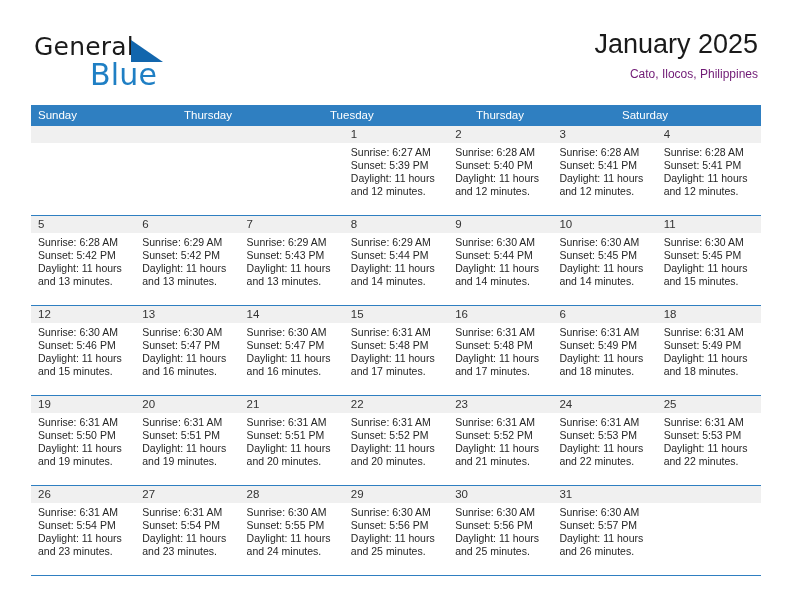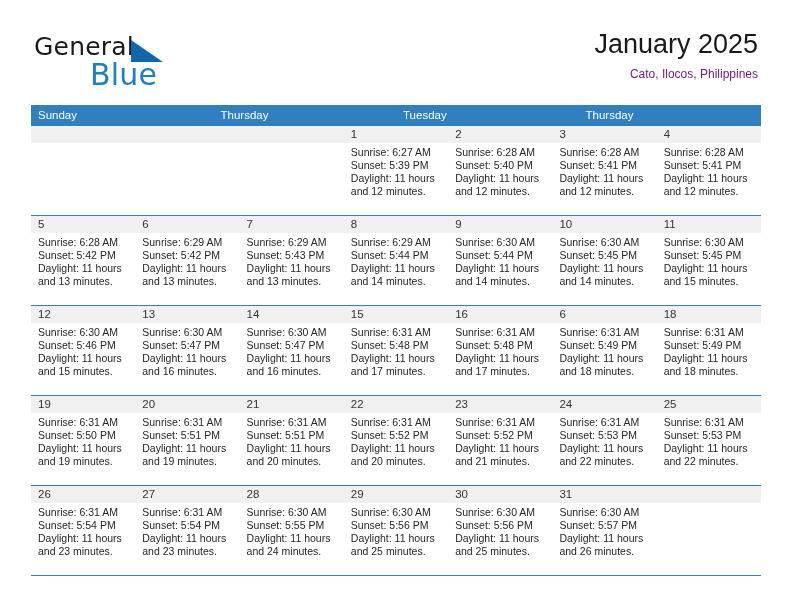--- a/index.html
+++ b/index.html
@@ -171,20 +171,21 @@
 
   </div>
 
   <div class="calendar">
 
     <div class="weekdays">
       <div class="weekday">Sunday</div>
       <div class="weekday">Thursday</div>
       <div class="weekday">Tuesday</div>
       <div class="weekday">Thursday</div>
+      <div class="weekday">Saturday</div>
     </div>
 
     <div class="week">
       <div class="day empty">
         <div class="day-number"></div>
       </div>
       <div class="day empty">
         <div class="day-number"></div>
       </div>
       <div class="day empty">

